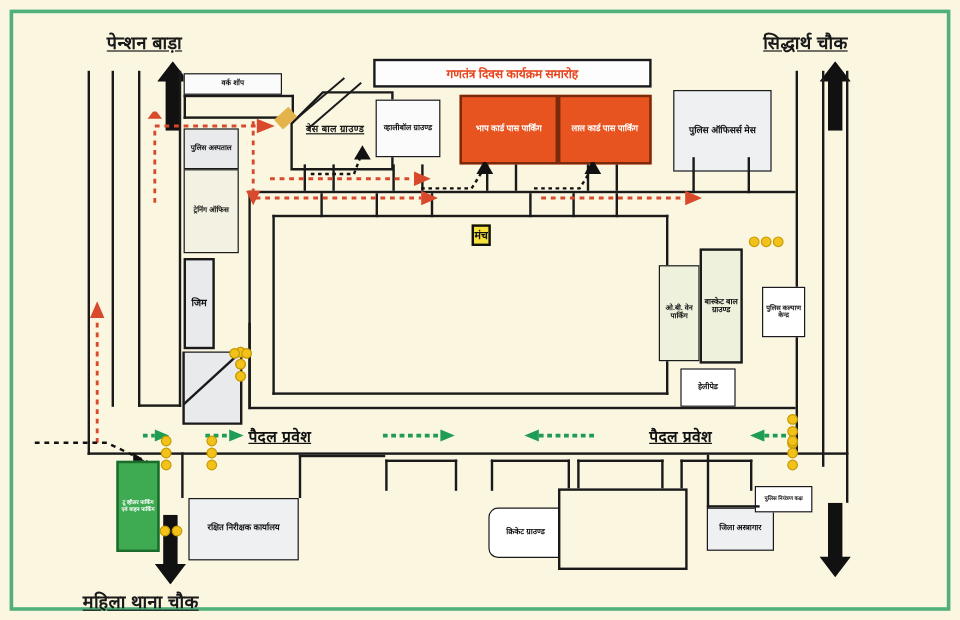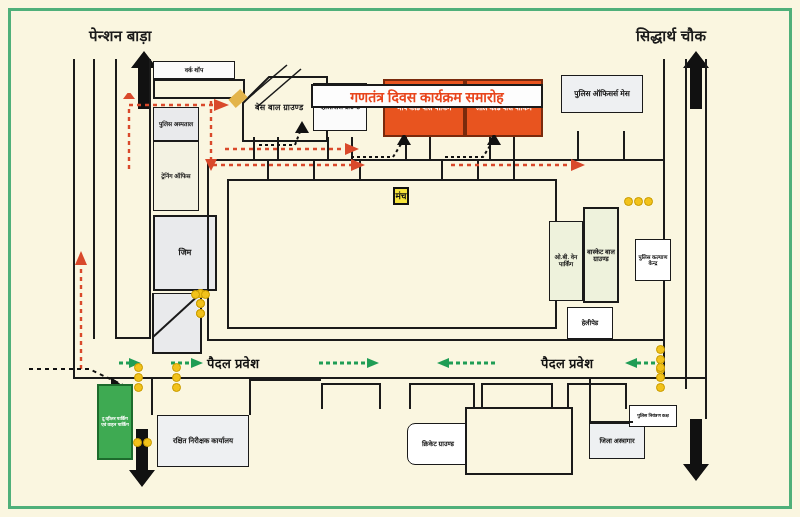--- a/index.html
+++ b/index.html
@@ -1,19 +1,19 @@
 <!DOCTYPE html>
 <html><head>
 <meta charset="utf-8">
 <style>
   html,body{margin:0;padding:0;background:#ffffff;}
   body{font-family:"Liberation Sans","DejaVu Sans",sans-serif;}
   #page{position:relative;width:800px;height:517px;background:#faf6e0;overflow:hidden;}
   #frame{position:absolute;left:8px;top:8px;width:784px;height:501px;border:3px solid #4fb07a;box-sizing:border-box;background:#faf6e0;}
-  .lbl{position:absolute;font-weight:bold;color:#1a1a1a;white-space:nowrap;letter-spacing:.3px;}
+  .lbl{position:absolute;font-weight:bold;color:#1a1a1a;white-space:nowrap;letter-spacing:.3px;text-decoration:underline;}
   .road{position:absolute;background:#1a1a1a;}
   .box{position:absolute;border:2px solid #1a1a1a;background:#fbfbfb;box-sizing:border-box;
        display:flex;align-items:center;justify-content:center;text-align:center;
        font-weight:bold;color:#111;line-height:1.15;padding:1px;overflow:hidden;}
   .box.thin{border-width:1px;}
   .box.grey{background:#e9eaec;}
   .box.lgrey{background:#eef0f2;}
   .box.cream{background:#f3f2e2;}
   .box.orange{background:#e8541f;color:#fff;border-color:#7a2a0c;}
   .box.green{background:#3eaa52;color:#fff;border-color:#1d6b2c;}
@@ -44,20 +44,21 @@
     <div class="lbl" style="left:78px;top:14px;font-size:15px;">पेन्शन बाड़ा</div>
     <svg class="arrowblk" style="left:120px;top:40px;" width="26" height="58">
       <polygon points="13,0 26,17 19,17 19,58 7,58 7,17 0,17" fill="#111"></polygon>
     </svg>
 
     <div class="lbl" style="left:625px;top:14px;font-size:15px;">सिद्धार्थ चौक</div>
     <svg class="arrowblk" style="left:672px;top:40px;" width="26" height="58">
       <polygon points="13,0 26,17 19,17 19,58 7,58 7,17 0,17" fill="#111"></polygon>
     </svg>
 
+    <div class="lbl" style="left:58px;top:480px;font-size:15px;">महिला थाना चौक</div>
     <svg class="arrowblk" style="left:118px;top:418px;" width="26" height="58">
       <polygon points="13,58 26,41 19,41 19,0 7,0 7,41 0,41" fill="#111"></polygon>
     </svg>
 
     <svg class="arrowblk" style="left:672px;top:408px;" width="26" height="62">
       <polygon points="13,62 26,45 19,45 19,0 7,0 7,45 0,45" fill="#111"></polygon>
     </svg>
 
     <div class="road" style="left:62px;top:48px;width:2px;height:320px;"></div>
     <div class="road" style="left:82px;top:48px;width:2px;height:280px;"></div>
@@ -85,29 +86,29 @@
     <div class="wedge" style="left:219px;top:82px;width:16px;height:11px;transform:rotate(-42deg);"></div>
     <div class="lbl" style="left:244px;top:92px;font-size:8px;line-height:1.25;text-align:center;">
       <span>बेस बाल ग्राउण्ड</span>
     </div>
 
     <div class="box thin" style="left:302px;top:72px;width:54px;height:48px;font-size:6.5px;">व्हालीबॉल ग्राउण्ड</div>
 
     <div class="box orange" style="left:372px;top:68px;width:82px;height:58px;font-size:7px;">भाप कार्ड पास पार्किंग</div>
     <div class="box orange" style="left:454px;top:68px;width:78px;height:58px;font-size:7px;">लाल कार्ड पास पार्किंग</div>
 
-    <div class="box thin lgrey" style="left:550px;top:64px;width:82px;height:38px;font-size:7.5px;">पुलिस ऑफिसर्स मेस</div>
+    <div class="box thin lgrey" style="left:550px;top:64px;width:82px;height:68px;font-size:7.5px;">पुलिस ऑफिसर्स मेस</div>
     <div class="road" style="left:566px;top:120px;width:2px;height:30px;"></div>
     <div class="road" style="left:612px;top:120px;width:2px;height:30px;"></div>
 
-    <div class="hdr" style="left:300px;top:38px;width:232px;height:24px;font-size:14px;margin-top:35px;">गणतंत्र दिवस कार्यक्रम समारोह</div>
+    <div class="hdr" style="left:300px;top:38px;width:232px;height:24px;font-size:10px;">गणतंत्र दिवस कार्यक्रम समारोह</div>
 
     <div class="box thin grey" style="left:142px;top:96px;width:46px;height:34px;font-size:6px;">पुलिस अस्पताल</div>
     <div class="box thin cream" style="left:142px;top:130px;width:46px;height:70px;font-size:6px;">ट्रेनिंग ऑफिस</div>
-    <div class="box grey" style="left:142px;top:204px;width:64px;height:76px;font-size:8px;">जिम</div>
+    <div class="box grey" style="left:142px;top:204px;width:26px;height:76px;font-size:8px;">जिम</div>
 
     <svg style="position:absolute;left:140px;top:282px;" width="62" height="62">
       <polygon points="2,0 50,0 50,60 2,60 2,44" fill="#e9eaec" stroke="#1a1a1a" stroke-width="2"></polygon>
       <line x1="2" y1="44" x2="50" y2="0" stroke="#1a1a1a" stroke-width="2"></line>
     </svg>
 
     <div class="road" style="left:196px;top:148px;width:456px;height:2px;"></div>
     <div class="road" style="left:196px;top:148px;width:2px;height:182px;"></div>
     <div class="road" style="left:196px;top:328px;width:456px;height:2px;"></div>
     <div class="road" style="left:216px;top:168px;width:2px;height:150px;"></div>

